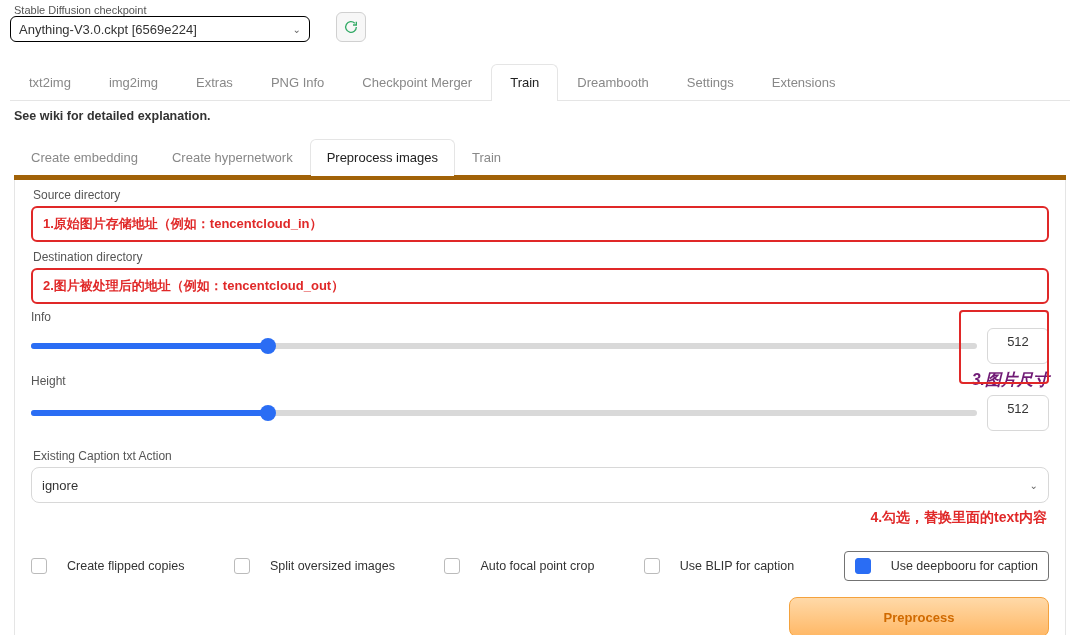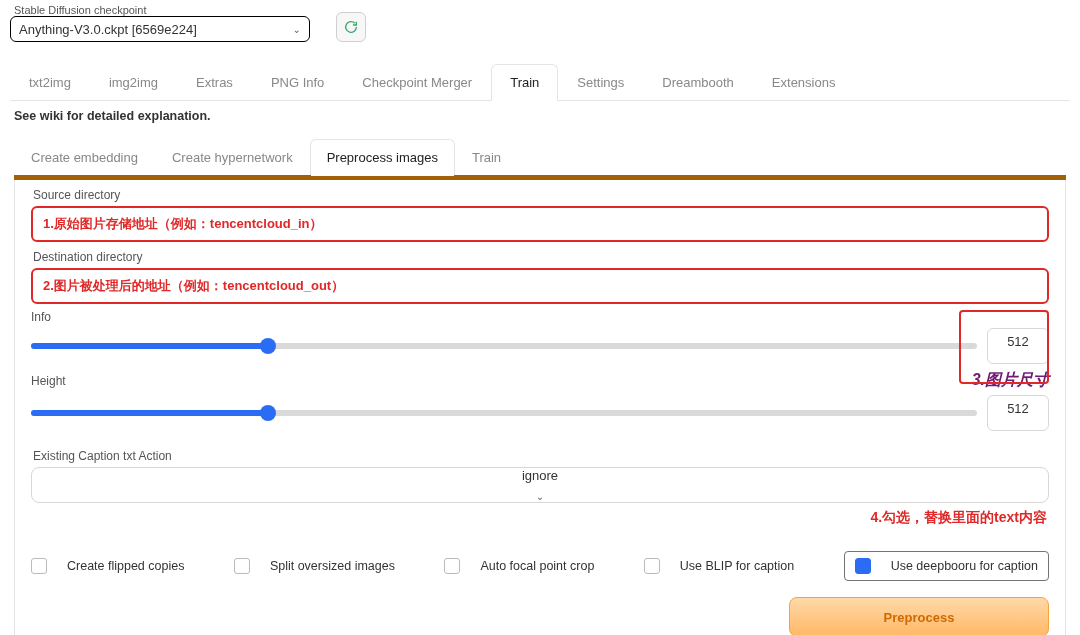--- a/index.html
+++ b/index.html
@@ -34,21 +34,21 @@
 .slider-label { font-size: 12px; color:#555; }
 .slider-wrap { display:flex; align-items:center; gap:10px; margin-top:4px; }
 .slider-track { flex:1; height:6px; background:#d9d9d9; border-radius:3px; position:relative; }
 .slider-fill { position:absolute; left:0; top:0; bottom:0; background:#2a6df4; border-radius:3px; width:25%; }
 .slider-thumb { position:absolute; width:16px; height:16px; background:#2a6df4; border-radius:50%; top:-5px; left:25%; transform:translateX(-50%); cursor:pointer; }
 .num-box { width:62px; height:36px; border:1px solid #d8d8d8; border-radius:6px; text-align:center; font-size:13px; line-height:26px; background:#fff; }
 .sliders-anno { position:absolute; right:0; top:0; width:90px; height:74px; border:2px solid #e02828; border-radius:4px; pointer-events:none; }
 .anno-text-3 { color:#701a75; font-weight:700; font-size:16px;font-style:italic; }
 .anno-text-4 { color:#e02828; font-weight:700; font-size:14px; text-align:right; padding:6px 2px; }
 
-.select-box { width:100%; height:36px; border:1px solid #d8d8d8; border-radius:8px; padding:0 10px; background:#fff; display:flex; align-items:center; justify-content:space-between; cursor:pointer; margin-top:2px;flex-direction:column; }
+.select-box { width:100%; height:36px; border:1px solid #d8d8d8; border-radius:8px; padding:0 10px; background:#fff; display:flex; align-items:center; justify-content:space-between; cursor:pointer; margin-top:2px; }
 
 .checkbox-row { display:flex; justify-content:space-between; align-items:center; margin-top:18px; gap:10px; }
 .cb-item { display:flex; align-items:center; gap:20px; white-space:nowrap; font-size:12.5px; }
 .cb-box { width:16px; height:16px; border:1px solid #bbb; border-radius:3px; background:#fff; flex-shrink:0; cursor:pointer; }
 .cb-box.checked { background:#2a6df4; border-color:#2a6df4; }
 .cb-anno { border:1px solid #737373; border-radius:4px; padding:6px 10px; }
 
 .preprocess-btn { margin-top:16px; margin-left:auto; width:260px; height:40px; background:linear-gradient(#ffd9a8,#ffb866); border:1px solid #f4a23d; border-radius:8px; color:#d06a00; font-weight:700; display:flex; align-items:center; justify-content:center; cursor:pointer; }
 .btn-row { display:flex; }
 </style>
@@ -70,22 +70,22 @@
   </div>
 </div>
 
 <div class="main-tabs" id="main-tabs">
     <div class="main-tab">txt2img</div>
     <div class="main-tab">img2img</div>
     <div class="main-tab">Extras</div>
     <div class="main-tab">PNG Info</div>
     <div class="main-tab">Checkpoint Merger</div>
     <div class="main-tab active">Train</div>
+    <div class="main-tab">Dreambooth</div>
     <div class="main-tab">Settings</div>
-    <div class="main-tab">Dreambooth</div>
     <div class="main-tab">Extensions</div>
   </div>
 
 <div class="desc">See wiki for detailed explanation.</div>
 
 <div class="sub-tabs" id="sub-tabs">
     <div class="sub-tab">Create embedding</div>
     <div class="sub-tab">Create hypernetwork</div>
     <div class="sub-tab active">Preprocess images</div>
     <div class="sub-tab">Train</div>

